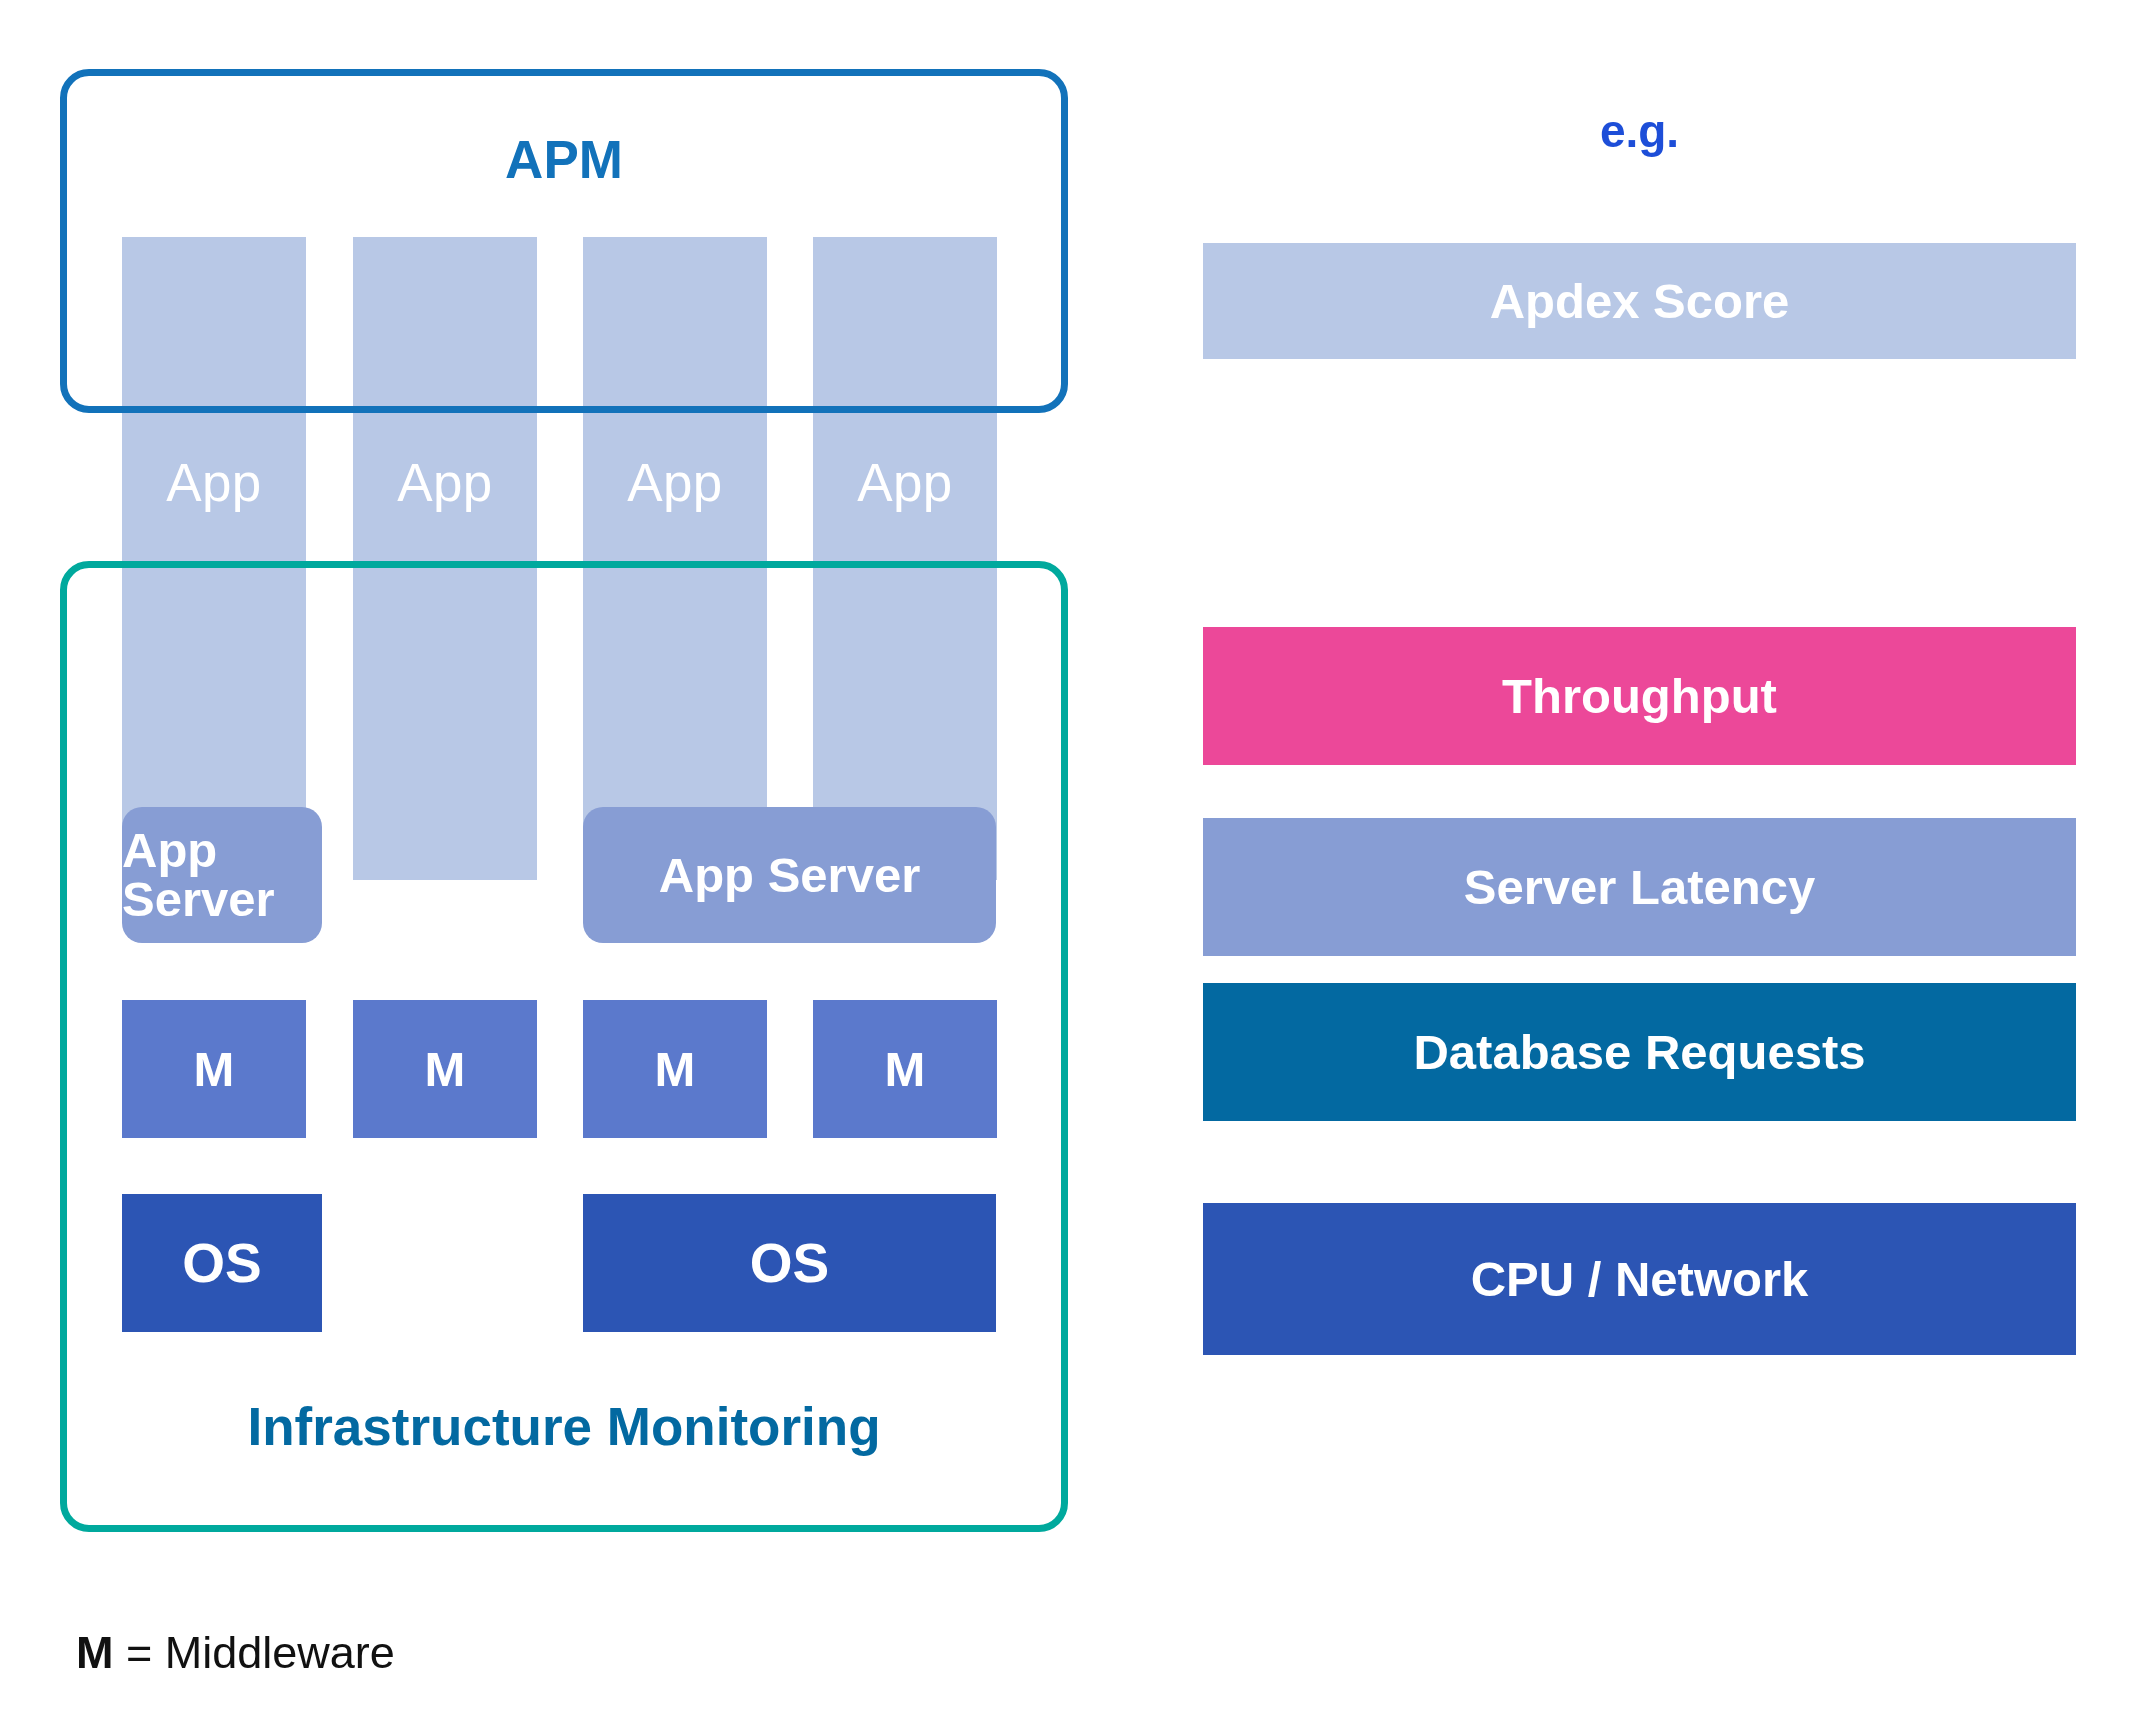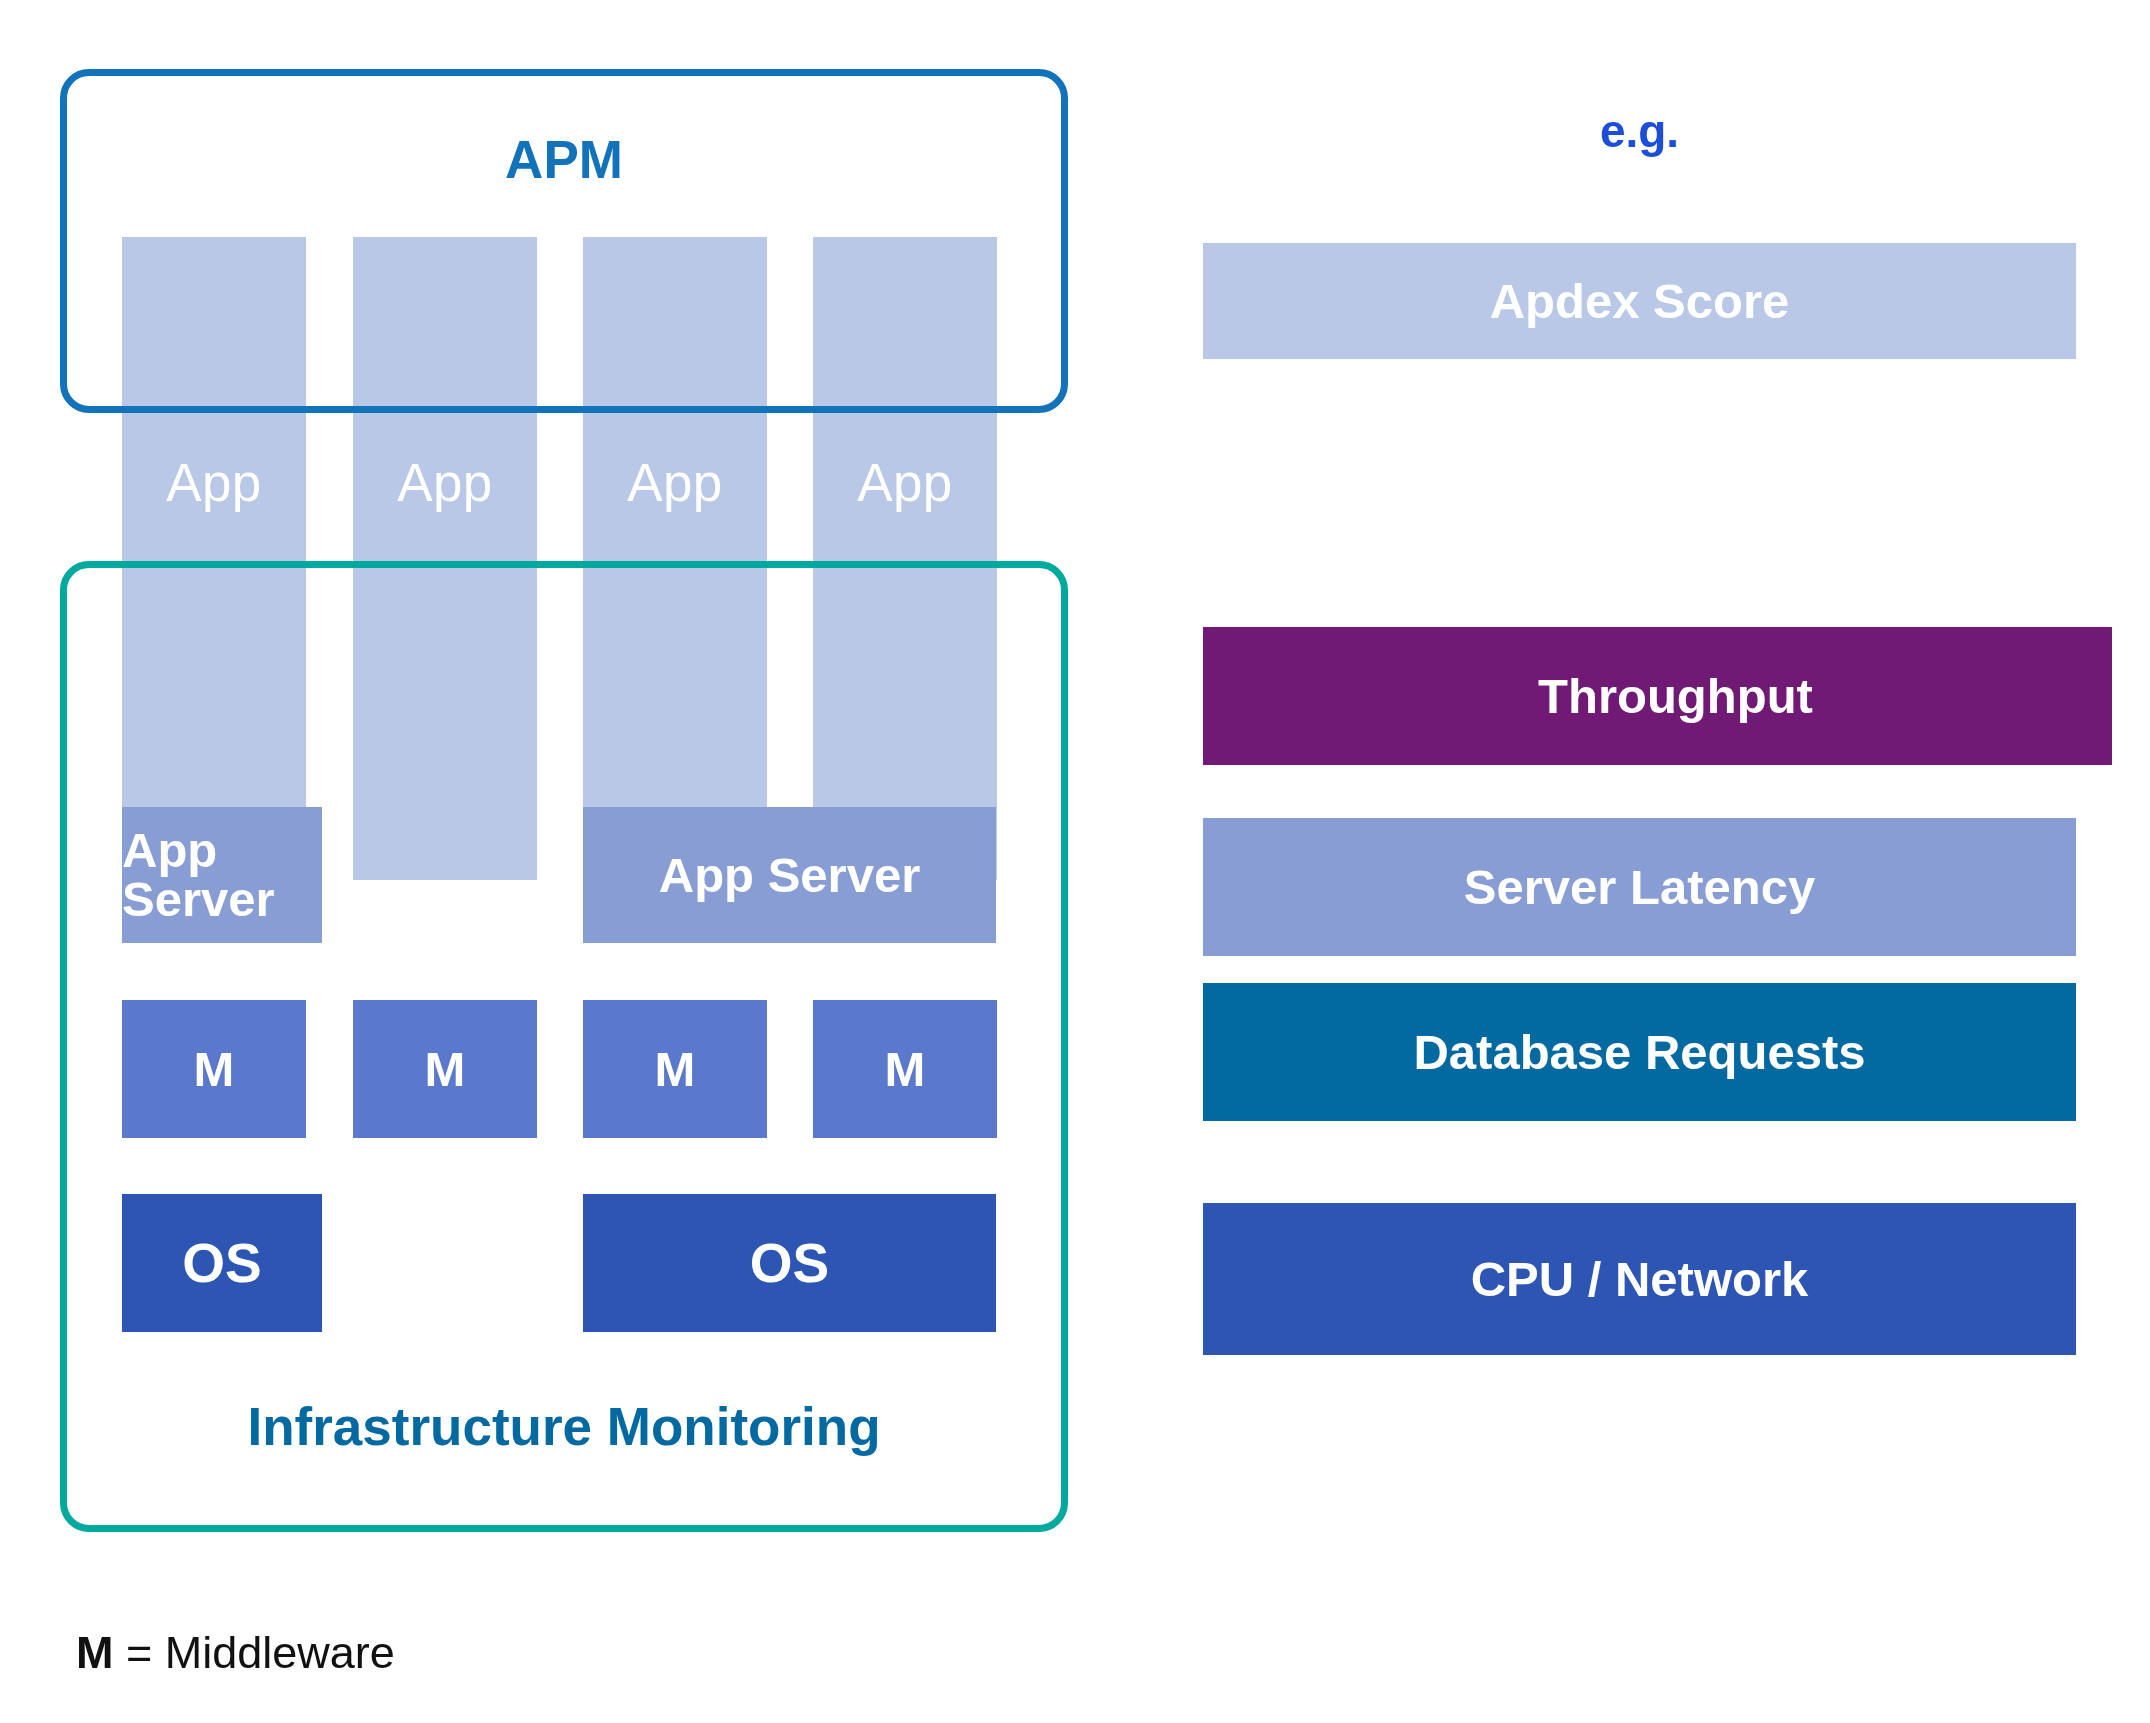--- a/index.html
+++ b/index.html
@@ -71,20 +71,21 @@
   
   .app-server {
     position: absolute;
     top: 807px;
     height: 136px;
     background: #879dd4;
     display: flex;
     align-items: center;
     justify-content: center;
     z-index: 12;
+    border-radius: 20px;
   }
   .app-server .txt {
     color: #ffffff;
     font-size: 49px;
     font-weight: 700;
     line-height: 1;
   }
 
   
   .mw-box {
@@ -244,21 +245,21 @@
 
   <div class="legend">
     <b>M</b><span> = Middleware</span>
   </div>
 
   <div class="eg-title">e.g.</div>
 
   <div class="metric-bar" style="top:243px; height:116px; background:#b8c8e6;">
     <span class="txt">Apdex Score</span>
   </div>
-  <div class="metric-bar" style="top:627px; height:138px; background:#701a75;padding-left:36px;">
+  <div class="metric-bar" style="top:627px; height:138px; background:#ec4899;">
     <span class="txt">Throughput</span>
   </div>
   <div class="metric-bar" style="top:818px; height:138px; background:#879dd4;">
     <span class="txt">Server Latency</span>
   </div>
   <div class="metric-bar" style="top:983px; height:138px; background:#0369a1;">
     <span class="txt">Database Requests</span>
   </div>
   <div class="metric-bar" style="top:1203px; height:152px; background:#2c55b4;">
     <span class="txt">CPU / Network</span>

